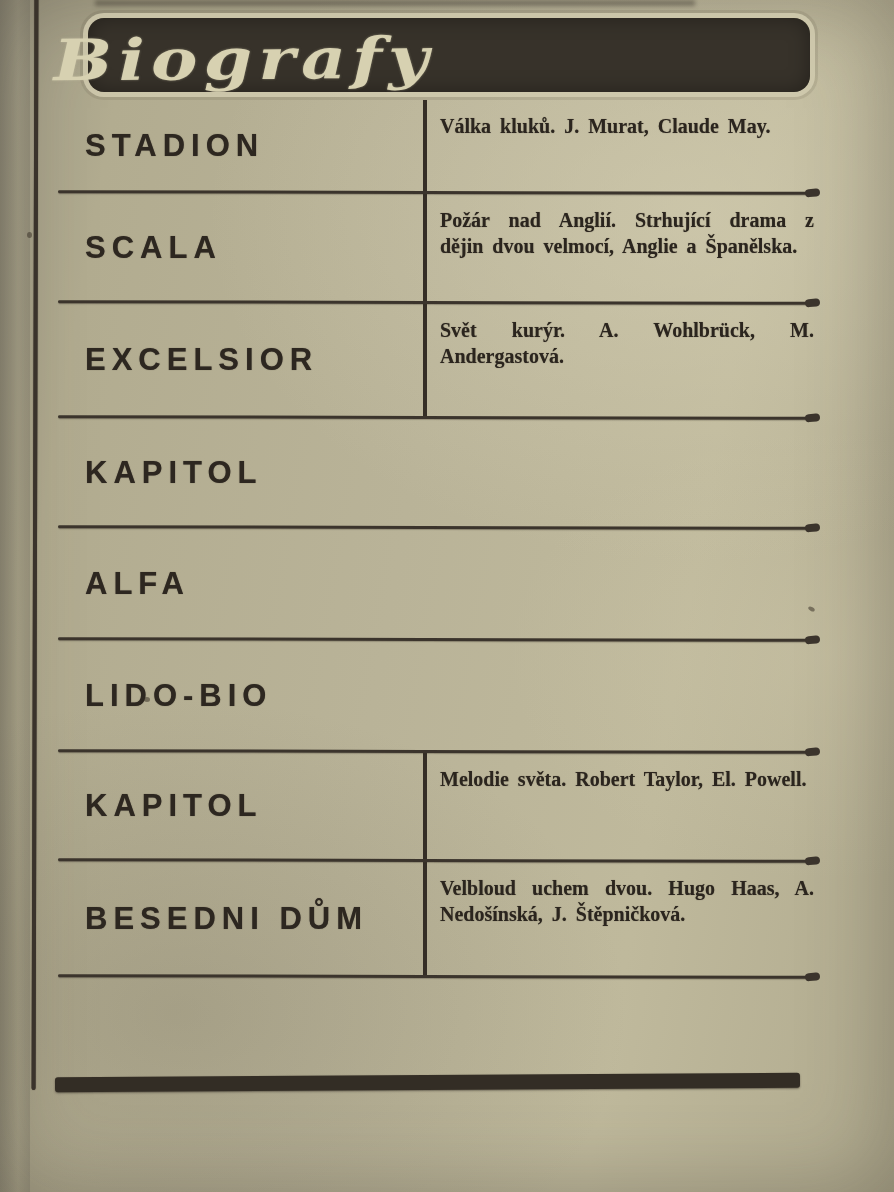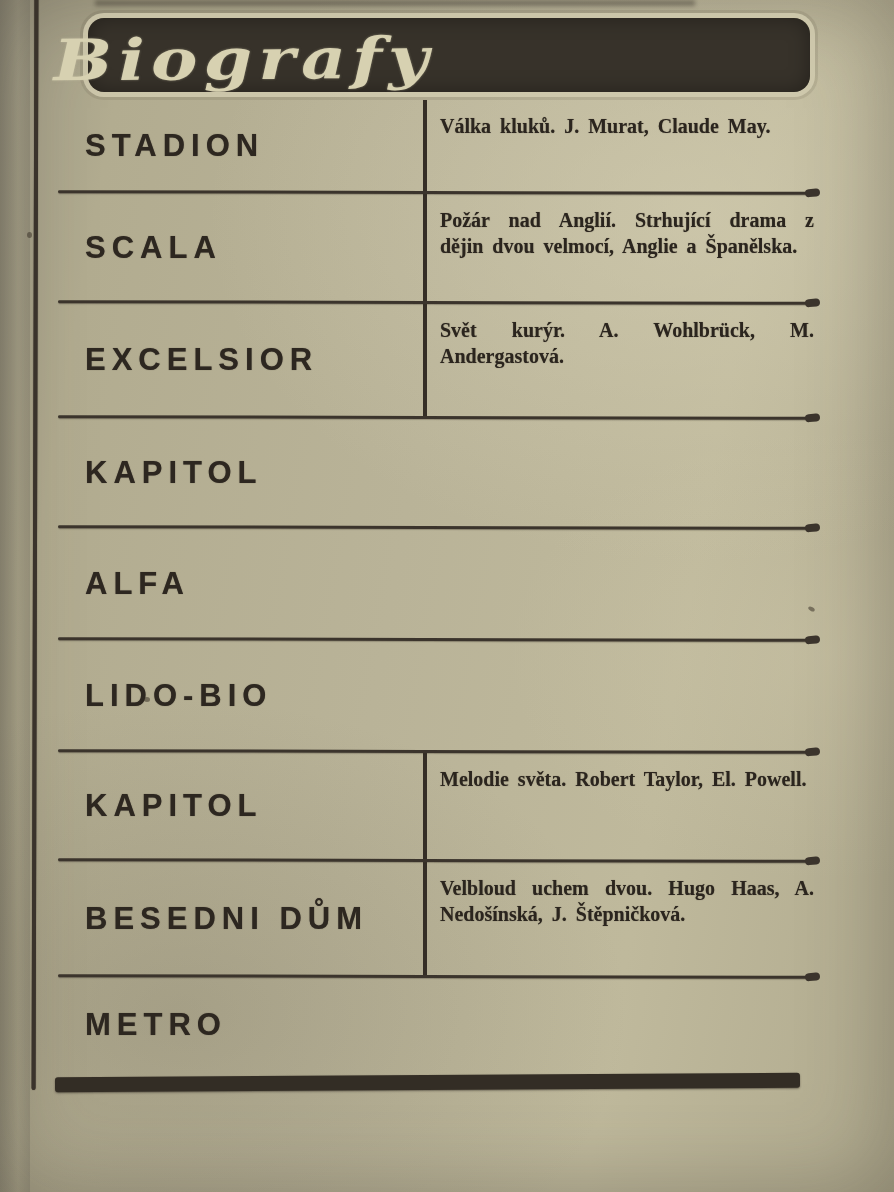--- a/index.html
+++ b/index.html
@@ -153,21 +153,20 @@
     </div>
     <div class="sep"></div>
 
     <div class="row r8">
       <div class="cell-name">BESEDNI DŮM</div>
       <div class="cell-desc">Velbloud uchem dvou. Hugo Haas, A. Nedošínská, J. Štěpničková.</div>
     </div>
     <div class="sep"></div>
 
     <div class="row r9">
-      <div class="cell-name">METRO</div>
     </div>
 
   </div>
 
   <div class="bottom-rule"></div>
 
   <div class="speck s1"></div>
   <div class="speck s2"></div>
   <div class="speck s3"></div>
 </div>

